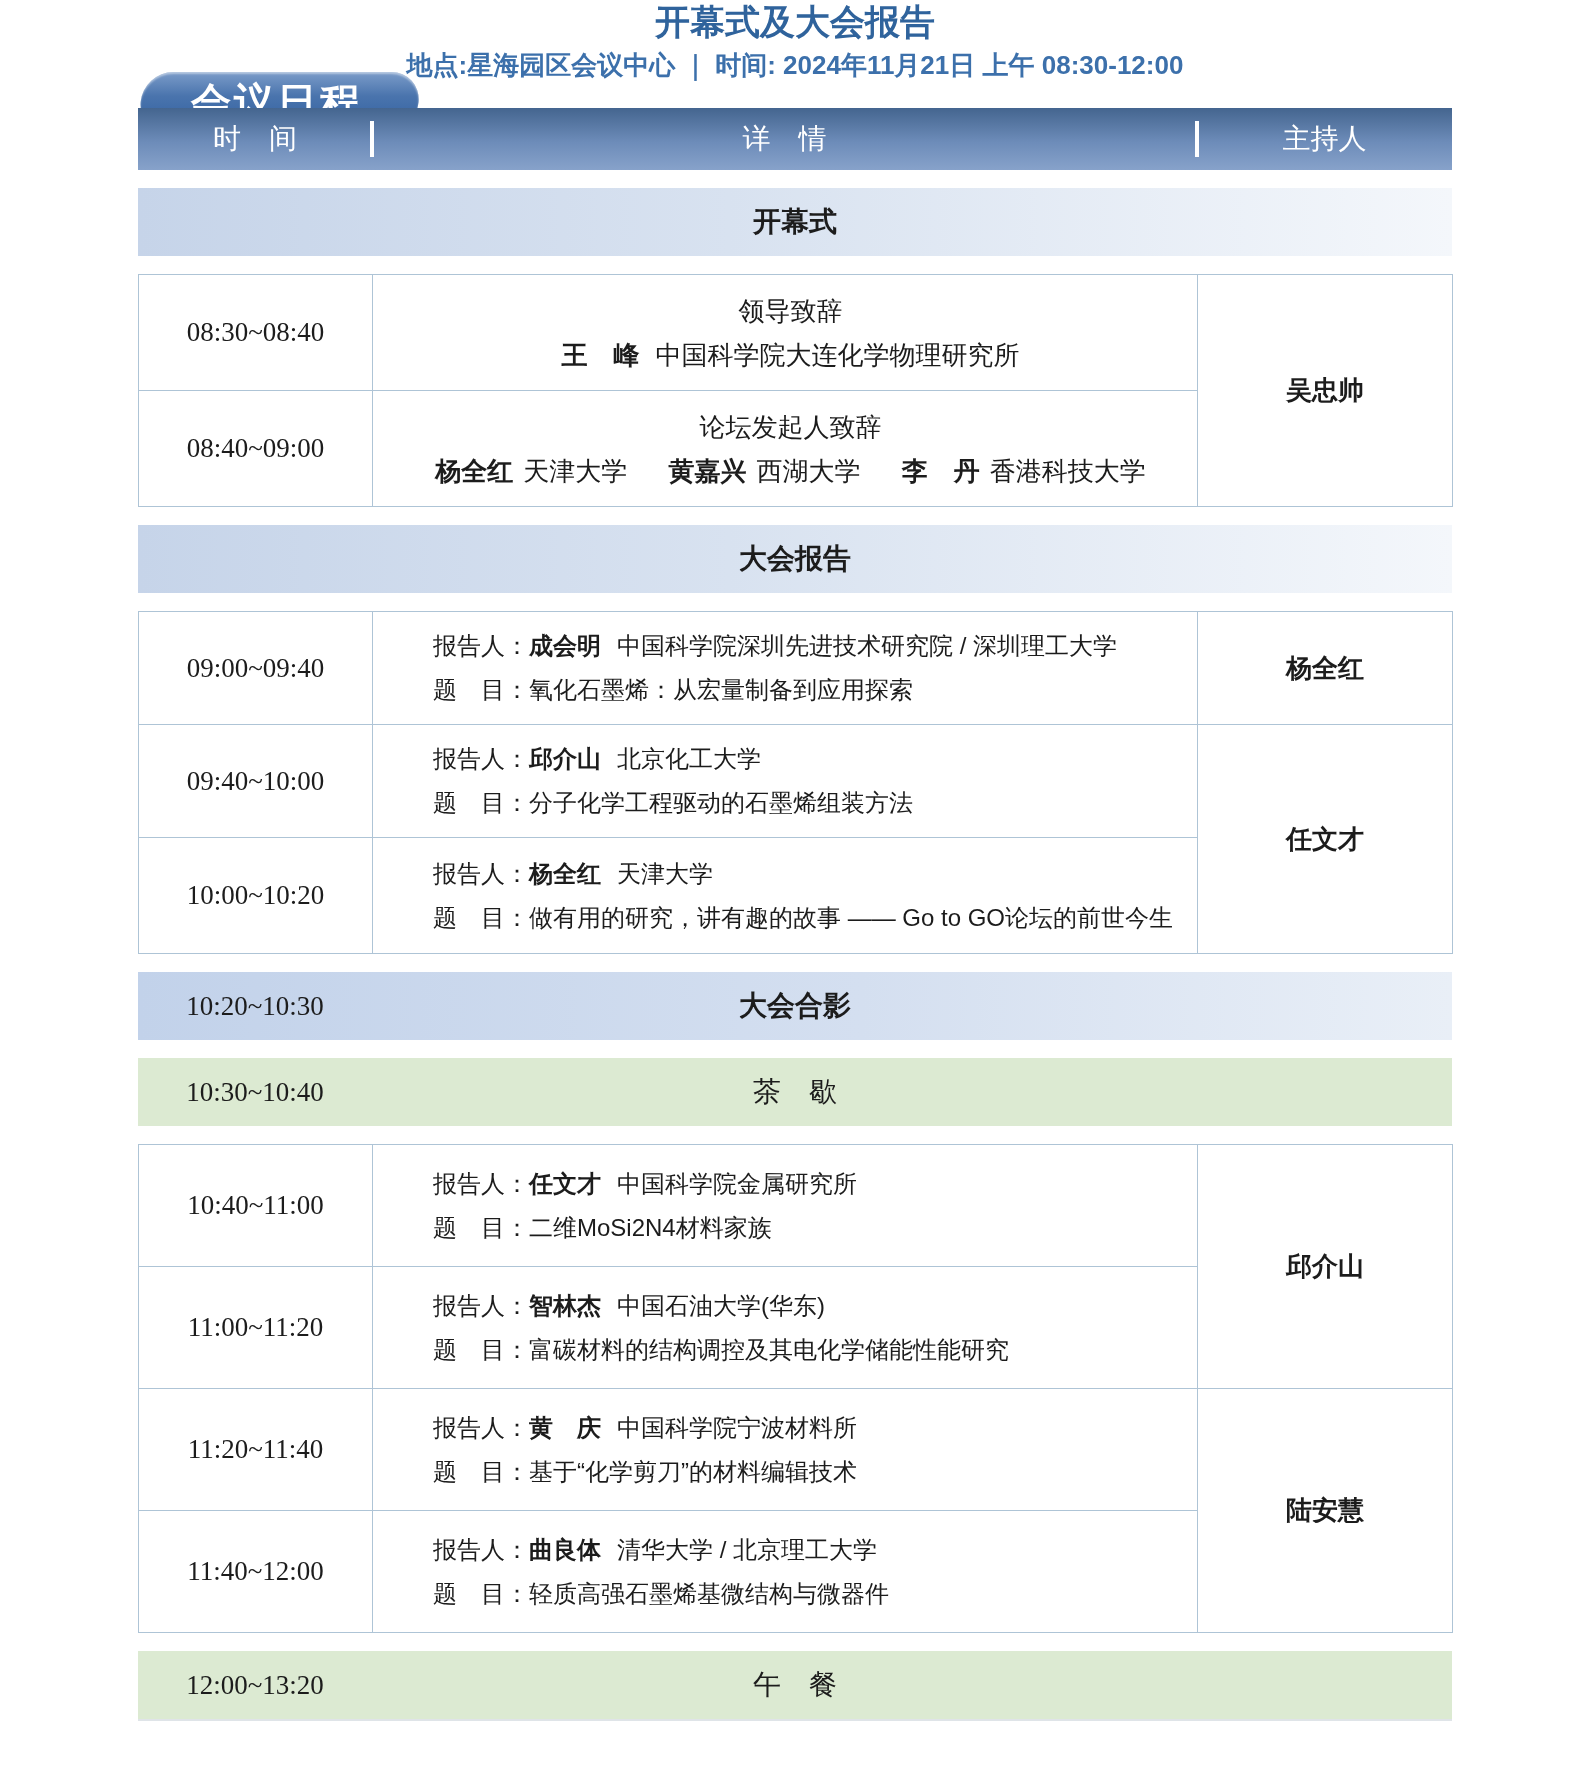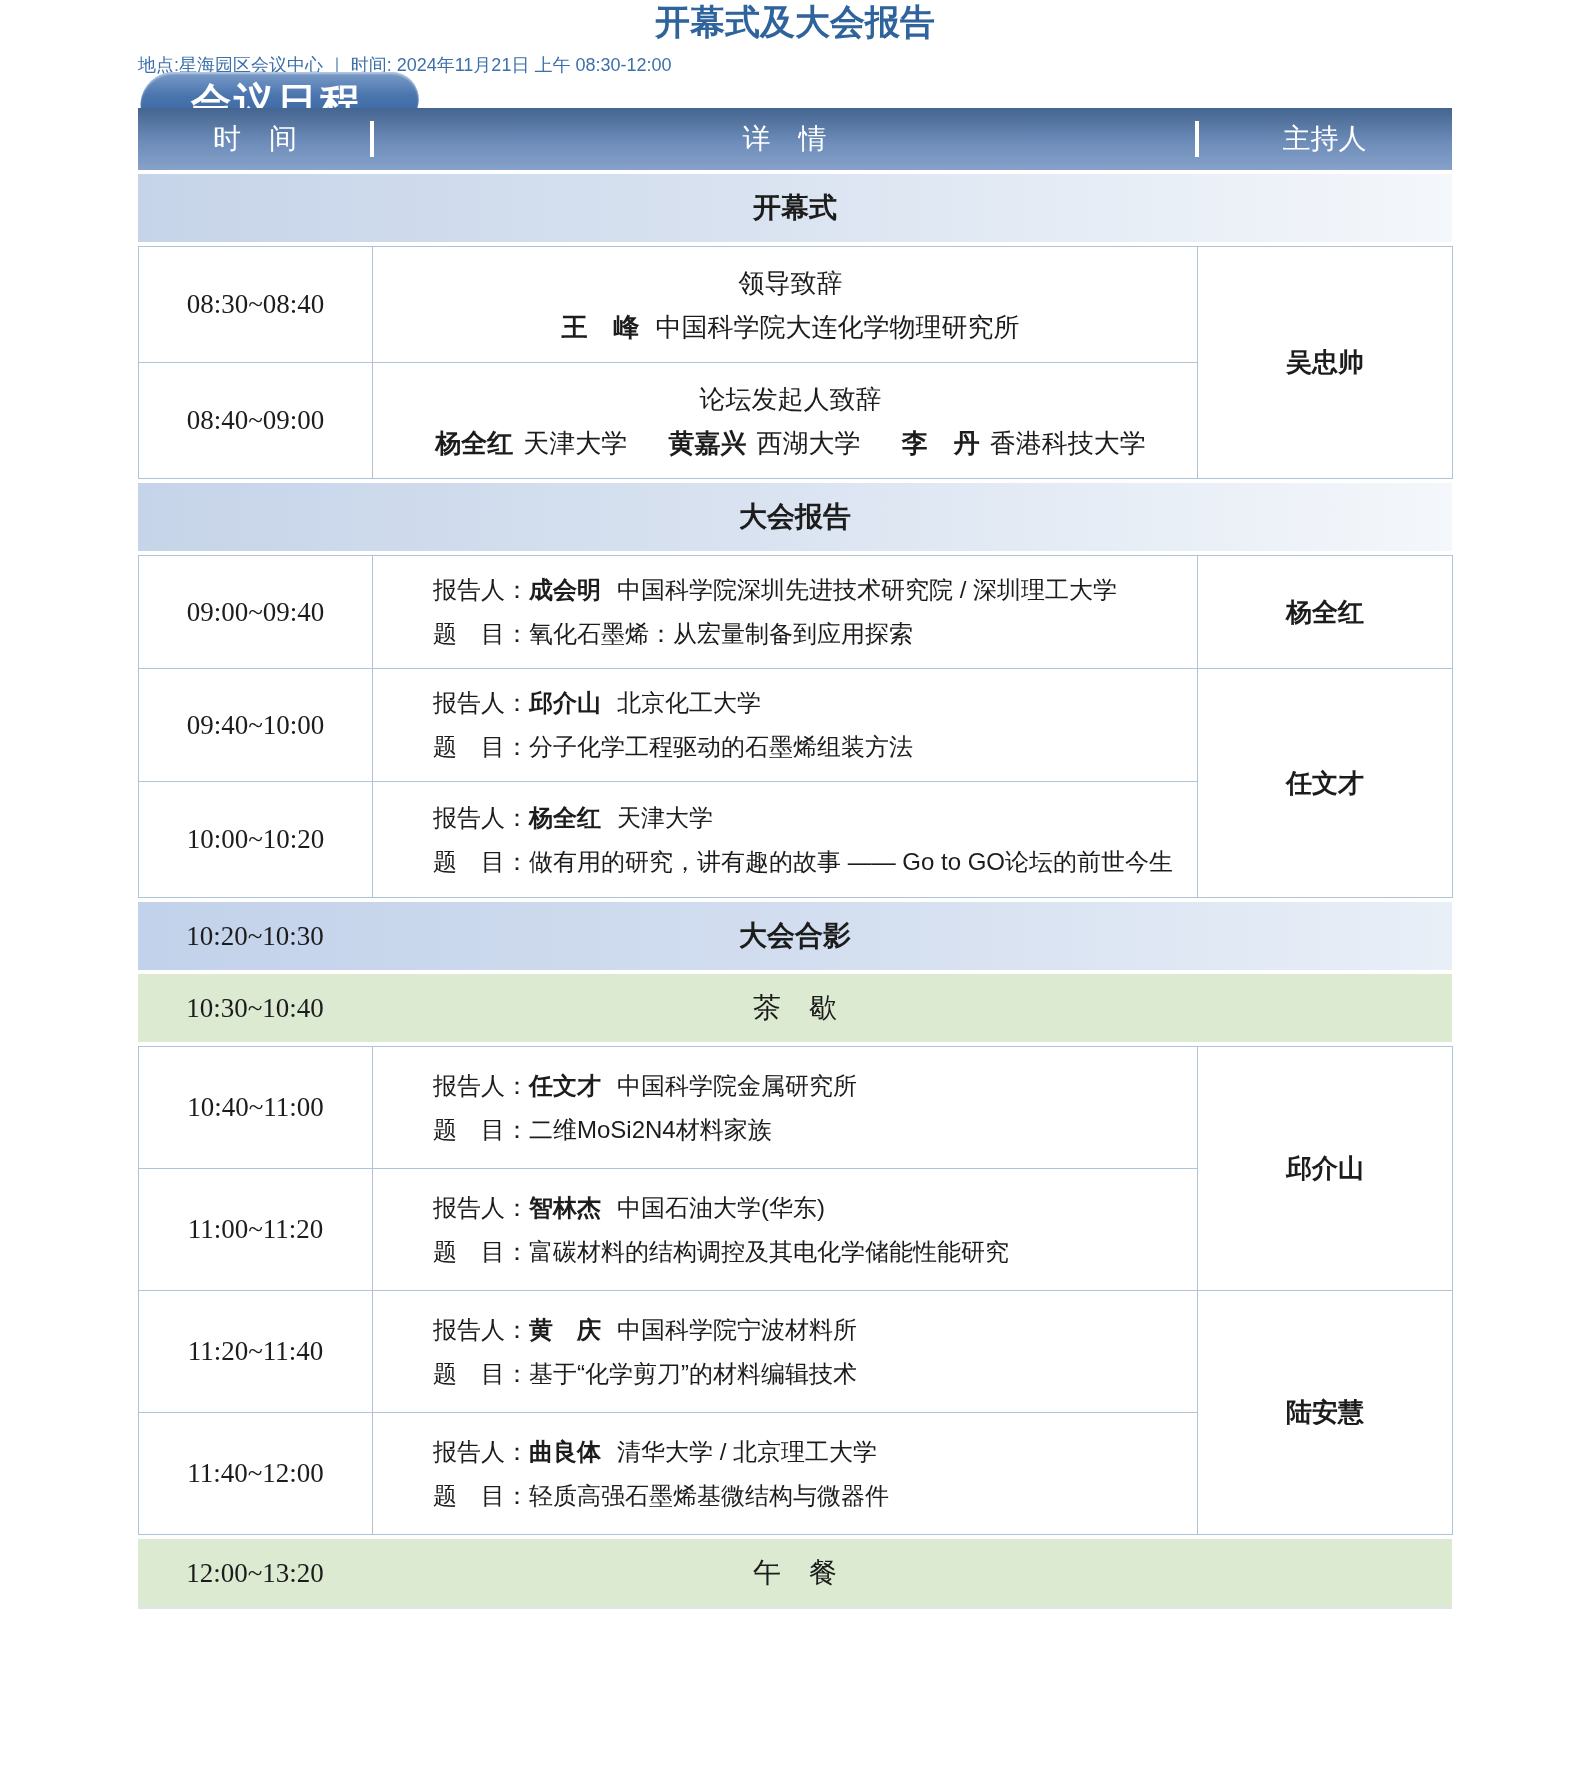--- a/index.html
+++ b/index.html
@@ -12,35 +12,35 @@
   .badge { position:absolute; left:0px; top:72px; width:278px; height:60px; }
   .badge-bg { position:absolute; inset:0; border-radius:30px;
               transform:skewX(-5deg); transform-origin:bottom left;
               background:linear-gradient(180deg,#7b9cc9 0%,#4a74ad 40%,#2f5f9f 100%);
               box-shadow:inset 0 2px 2px rgba(255,255,255,.45); }
   .badge-label { position:absolute; inset:0; display:flex; align-items:center; justify-content:center;
                  color:#fff; font-size:40px; font-weight:bold; letter-spacing:3px; }
 
   .title { margin:0; height:44px; line-height:44px; text-align:center;
            font-size:35px; font-weight:bold; color:#2f639c; }
-  .subtitle { margin-top:4px; height:34px; line-height:34px; 
-              font-size:18px; font-weight:400; color:#3c70ab; }
+  .subtitle { margin-top:4px; height:34px; line-height:34px; text-align:center;
+              font-size:26px; font-weight:700; color:#3c70ab; }
 
   
   .thead { margin-top:26px; height:62px; display:flex; align-items:center; position:relative;
            background:linear-gradient(180deg,#44658f 0%,#6d8cb9 55%,#87a2ca 100%);
            color:#ffffff; font-size:28px; font-weight:500; }
   .th-time { width:234px; text-align:center; }
   .th-detail { flex:1; text-align:center; }
   .th-host { width:255px; text-align:center; }
   .tick { position:absolute; top:13px; width:4px; height:36px; background:#ffffff; }
   .tick1 { left:232px; } .tick2 { left:1057px; }
 
   
-  .band { height:68px; margin:4px 0; position:relative; display:flex;
+  .band { height:68px; margin:18px 0; position:relative; display:flex;
           align-items:center; justify-content:center; font-size:28px; }
   .band.section { background:linear-gradient(90deg,#c6d4e9 0%,#d8e2f0 45%,#f4f7fb 100%); font-weight:bold; }
   .band.photo { background:linear-gradient(90deg,#c2d2ea 0%,#d4dff0 55%,#e9eff7 100%); font-weight:bold; }
   .band.green { background:#dcead2; font-weight:normal; }
   .band.lunch { border-bottom:2px solid #dfe4e8; }
   .band-time { position:absolute; left:0; width:234px; text-align:center;
                font-family:"Liberation Serif", serif; font-weight:normal; font-size:27px; }
 
   
   table.grid { border-collapse:collapse; width:1314px; table-layout:fixed; }

